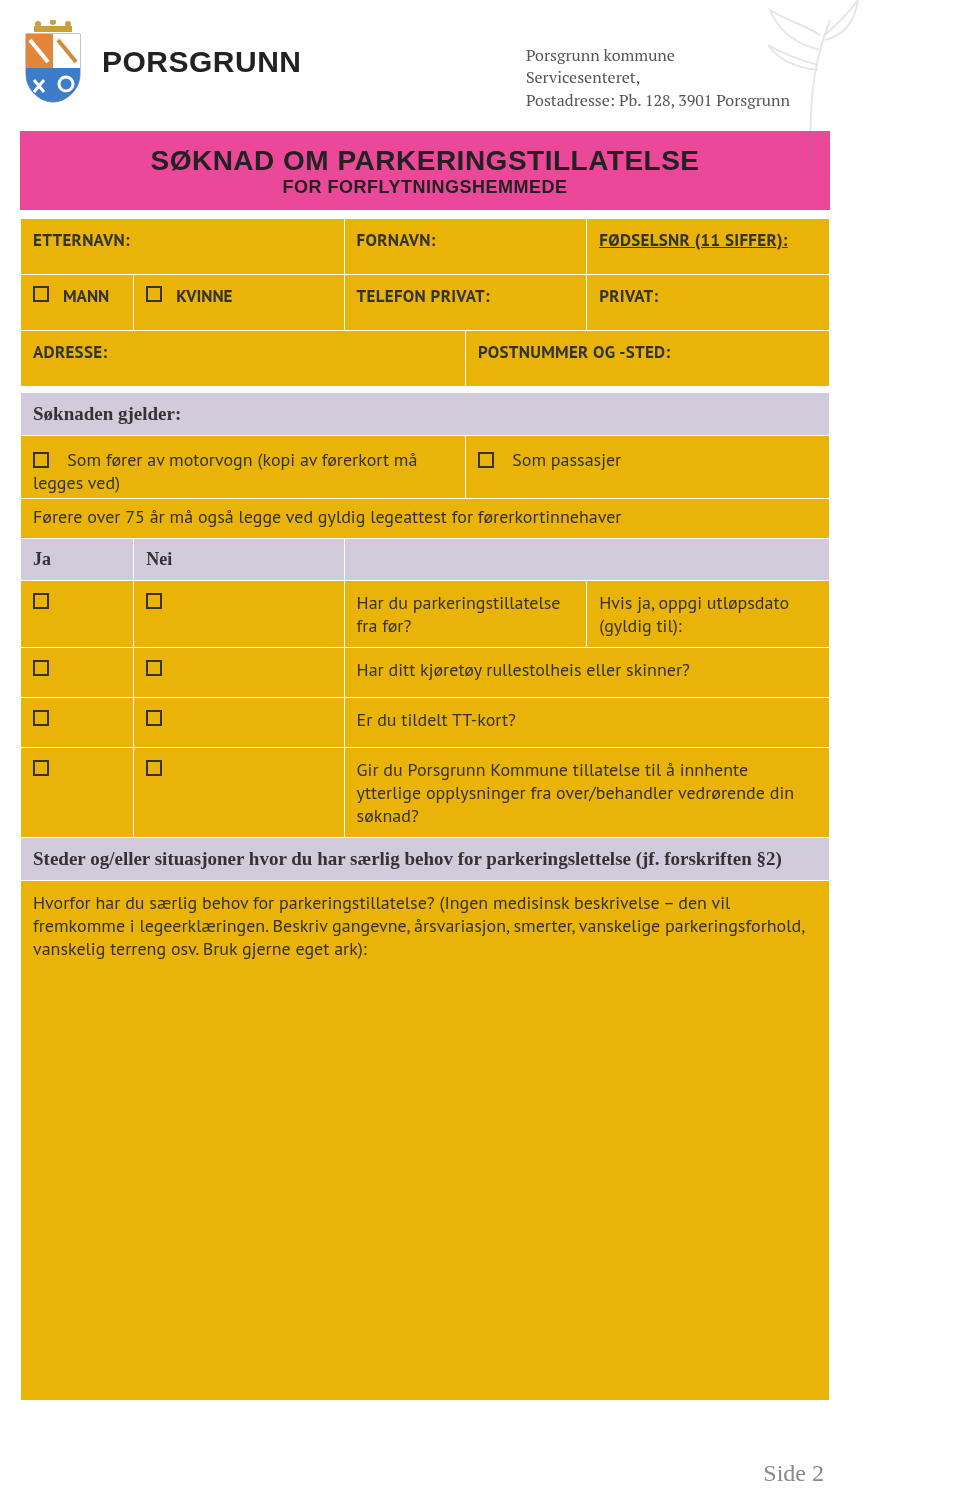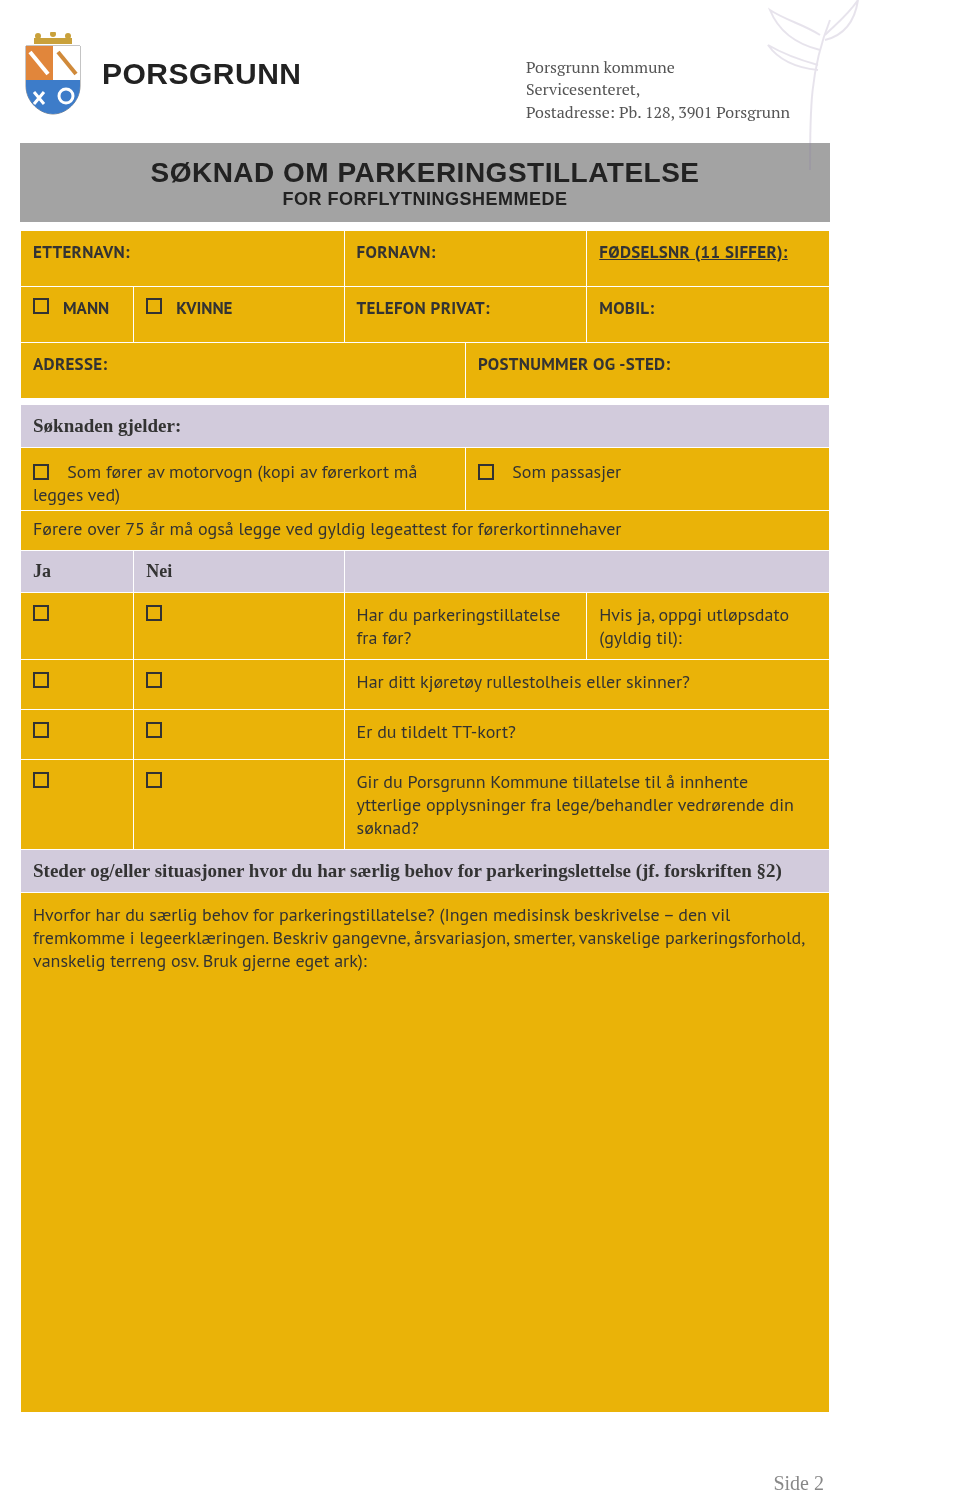--- a/index.html
+++ b/index.html
@@ -1,40 +1,40 @@
 <!DOCTYPE html>
 <html><head>
   <meta charset="utf-8">
   <style>
     * { box-sizing: border-box; margin: 0; padding: 0; }
     html, body { width: 960px; font-family: "PT Sans", "Segoe UI", Arial, sans-serif; color: #333; background: #fff; }
-    .page { width: 850px; min-height: 1505px; position: relative; padding: 22px 20px 40px 20px; }
+    .page { width: 850px; min-height: 1505px; position: relative; padding: 10px 20px 40px 20px; }
     .watermark { position: absolute; top: -10px; right: -10px; opacity: 0.2; pointer-events: none; }
     .header { display: flex; align-items: flex-start; justify-content: space-between; padding: 10px 0 20px 0; }
     .logo-block { display: flex; align-items: center; gap: 16px; }
     .logo-text { font-family: "Segoe UI Semibold", Arial, sans-serif; font-weight: 700; font-stretch: condensed; letter-spacing: 0.5px; color: #222; }
     .logo-text .l1 { font-size: 30px; line-height: 1; }
     .logo-text .l2 { font-size: 30px; line-height: 1; }
     .sender { font-family: "PT Serif", Georgia, serif; font-size: 16px; color: #555; line-height: 1.4; margin-top: 24px; margin-right: 40px; }
-    .title-bar { background: #a3a3a3; padding: 14px 10px 12px 10px; text-align: center; }
+    .title-bar { background: #ec4899; padding: 14px 10px 12px 10px; text-align: center; }
     .title-bar .title { font-family: "Segoe UI", Arial, sans-serif; font-weight: 700; font-size: 28px; letter-spacing: 0.5px; color: #222; }
     .title-bar .subtitle { font-family: "Segoe UI", Arial, sans-serif; font-weight: 600; font-size: 18px; letter-spacing: 0.5px; color: #222; }
     table.form { width: 100%; border-collapse: collapse; }
     table.form td, table.form th { border: 1px solid #fff; padding: 10px 12px; vertical-align: top; text-align: left; }
     .row-plain td { background: #eab308; }
     .label-strong { font-weight: 700; font-size: 17px; letter-spacing: 0.3px; }
     .lavband { background: #d2cbdc !important; font-family: Liberation Serif, serif; }
     .cbox { display: inline-block; width: 16px; height: 16px; border: 2.5px solid #333; vertical-align: middle; margin-right: 14px; position: relative; top: -2px; }
     .inline-opt { display: inline-flex; align-items: center; font-weight: 700; font-size: 17px; }
     .body-text { font-size: 18px; color: #333; }
     .section-title { font-weight: 700; font-size: 19px; }
     .yesno-head { font-weight: 700; font-size: 18px; margin-top: 28px; }
     .yesno-col { width: 50px; text-align: left; }
     .yesno-col .cbox { margin-right: 0; }
-    .page-num { position: absolute; bottom: 10px; right: 26px; font-family: Georgia, serif; font-size: 20px; color: #888; }
+    .page-num { position: absolute; bottom: 18px; right: 26px; font-family: Georgia, serif; font-size: 24px; color: #888; }
   </style>
 </head>
 <body>
 
 <div class="page">
 
   <svg class="watermark" width="170" height="180" viewBox="0 0 170 180">
     <g stroke="#8a7aa3" stroke-width="2" fill="none">
       <path d="M120 180 C120 120 120 80 140 30"></path>
       <path d="M130 60 C110 55 90 45 80 20 C95 30 115 35 130 45"></path>
@@ -98,21 +98,21 @@
               <span>MANN</span>
             </span>
       </td>
       <td style="width:26%;">
         <span class="inline-opt">
               <span class="cbox"></span>
               <span>KVINNE</span>
             </span>
       </td>
       <td colspan="2"><span class="label-strong">TELEFON PRIVAT:</span></td>
-      <td colspan="2"><span class="label-strong">MOBIL:</span></td>
+      <td colspan="2"><span class="label-strong">PRIVAT:</span></td>
     </tr>
 
     <tr class="row-plain">
       <td colspan="3" style="height:56px;"><span class="label-strong">ADRESSE:</span></td>
       <td colspan="3"><span class="label-strong">POSTNUMMER OG -STED:</span></td>
     </tr>
 
     <tr>
           <td colspan="6" style="border:none;height:6px;padding:0;"></td>
         </tr>
@@ -157,21 +157,21 @@
 
     <tr class="row-plain">
       <td class="yesno-col" style="height:50px;"><span class="cbox"></span></td>
       <td class="yesno-col"><span class="cbox"></span></td>
       <td colspan="4"><span class="body-text">Er du tildelt TT-kort?</span></td>
     </tr>
 
     <tr class="row-plain">
       <td class="yesno-col" style="height:64px;"><span class="cbox"></span></td>
       <td class="yesno-col"><span class="cbox"></span></td>
-      <td colspan="4"><span class="body-text">Gir du Porsgrunn Kommune tillatelse til å innhente ytterlige opplysninger fra lege/behandler vedrørende din søknad?</span></td>
+      <td colspan="4"><span class="body-text">Gir du Porsgrunn Kommune tillatelse til å innhente ytterlige opplysninger fra over/behandler vedrørende din søknad?</span></td>
     </tr>
 
     <tr>
       <td colspan="6" class="lavband"><span class="section-title">Steder og/eller situasjoner hvor du har særlig behov for parkeringslettelse (jf. forskriften §2)</span></td>
     </tr>
     <tr class="row-plain">
       <td colspan="6" style="height:520px; vertical-align:top;">
         <span class="body-text">Hvorfor har du særlig behov for parkeringstillatelse? (Ingen medisinsk beskrivelse – den vil fremkomme i legeerklæringen. Beskriv gangevne, årsvariasjon, smerter, vanskelige parkeringsforhold, vanskelig terreng osv. Bruk gjerne eget ark):</span>
       </td>
     </tr>

